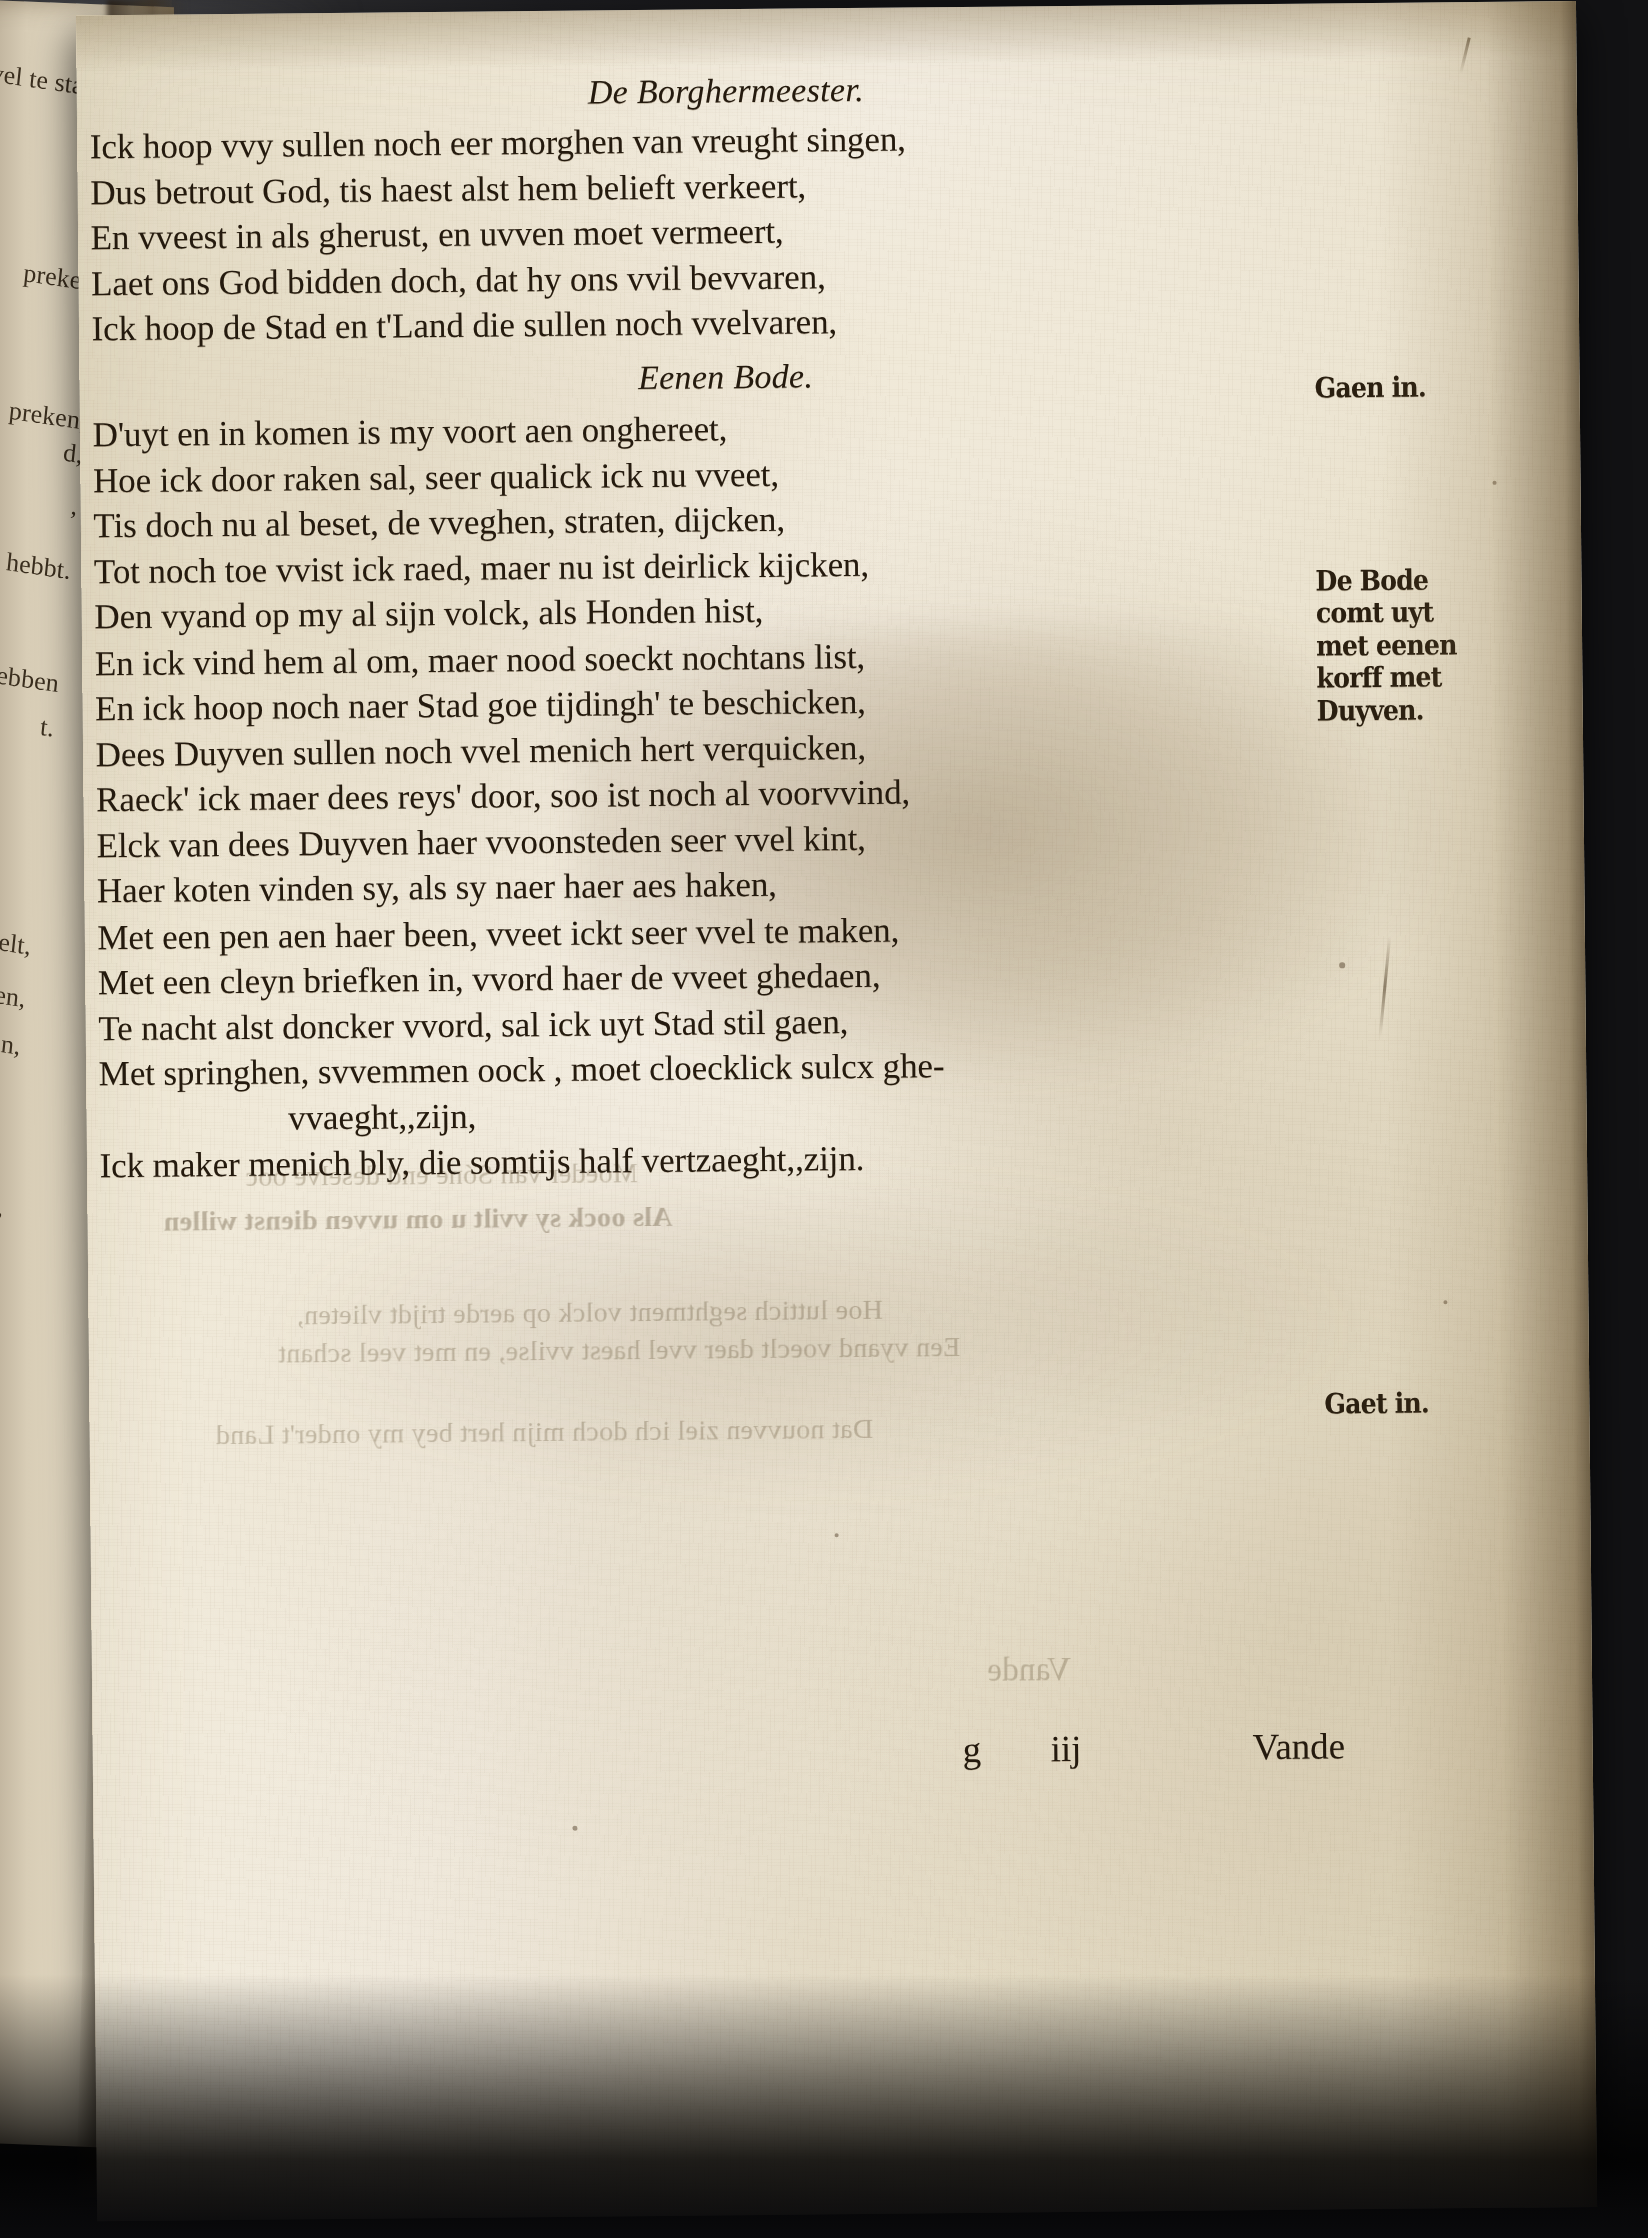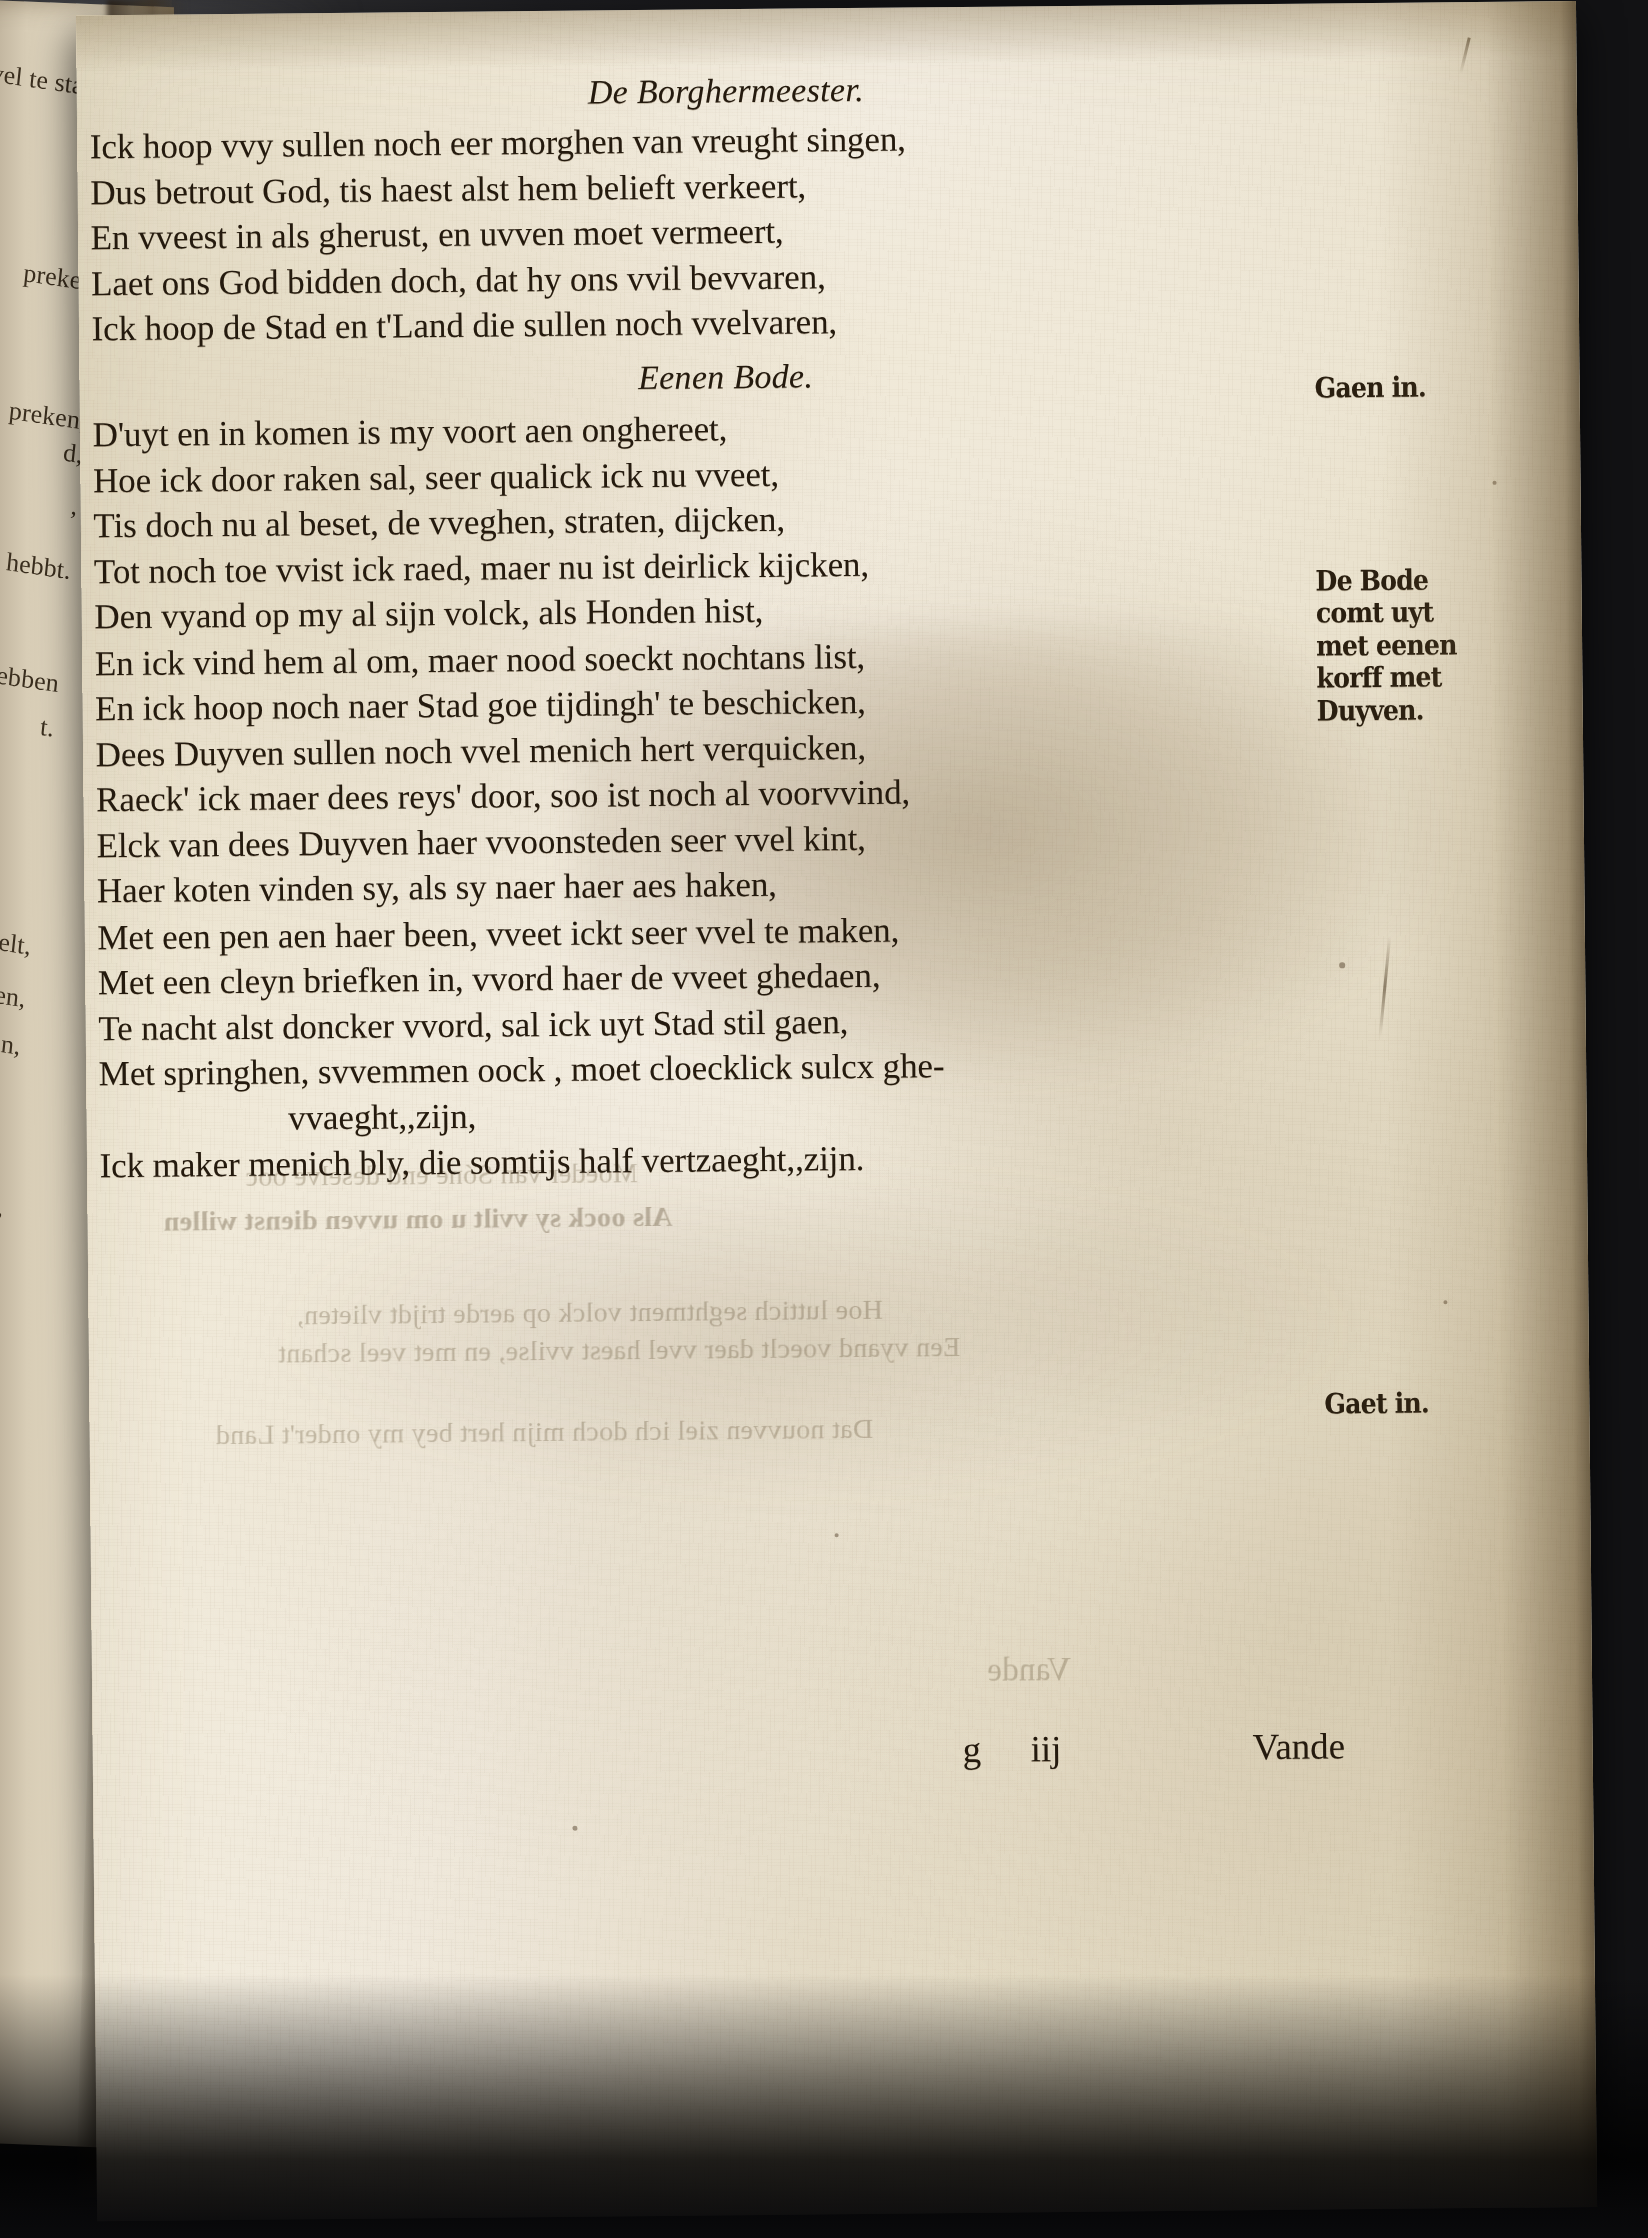--- a/index.html
+++ b/index.html
@@ -201,21 +201,21 @@
   
   .footline {
     position: absolute;
     left: 870px; top: 1721px;
     width: 567px;
     color: #241a0e;
     font-size: 37px;
     text-shadow: 0 0.6px 0 rgba(95,74,42,.3);
   }
   .sig { position: absolute; left: 0; }
-  .sig-num { position: absolute; left: 68px; }
+  .sig-num { position: absolute; left: 88px; }
   .catch { position: absolute; left: 290px; }
 
   
   .speck { position: absolute; background: rgba(70,52,28,.45); border-radius: 50%; pointer-events: none; }
   
   .crease {
     position: absolute;
     left: 1298px; top: 933px;
     width: 3.2px; height: 101px;
     background: linear-gradient(to bottom, rgba(80,60,34,0), rgba(70,52,28,.55), rgba(80,60,34,0));

